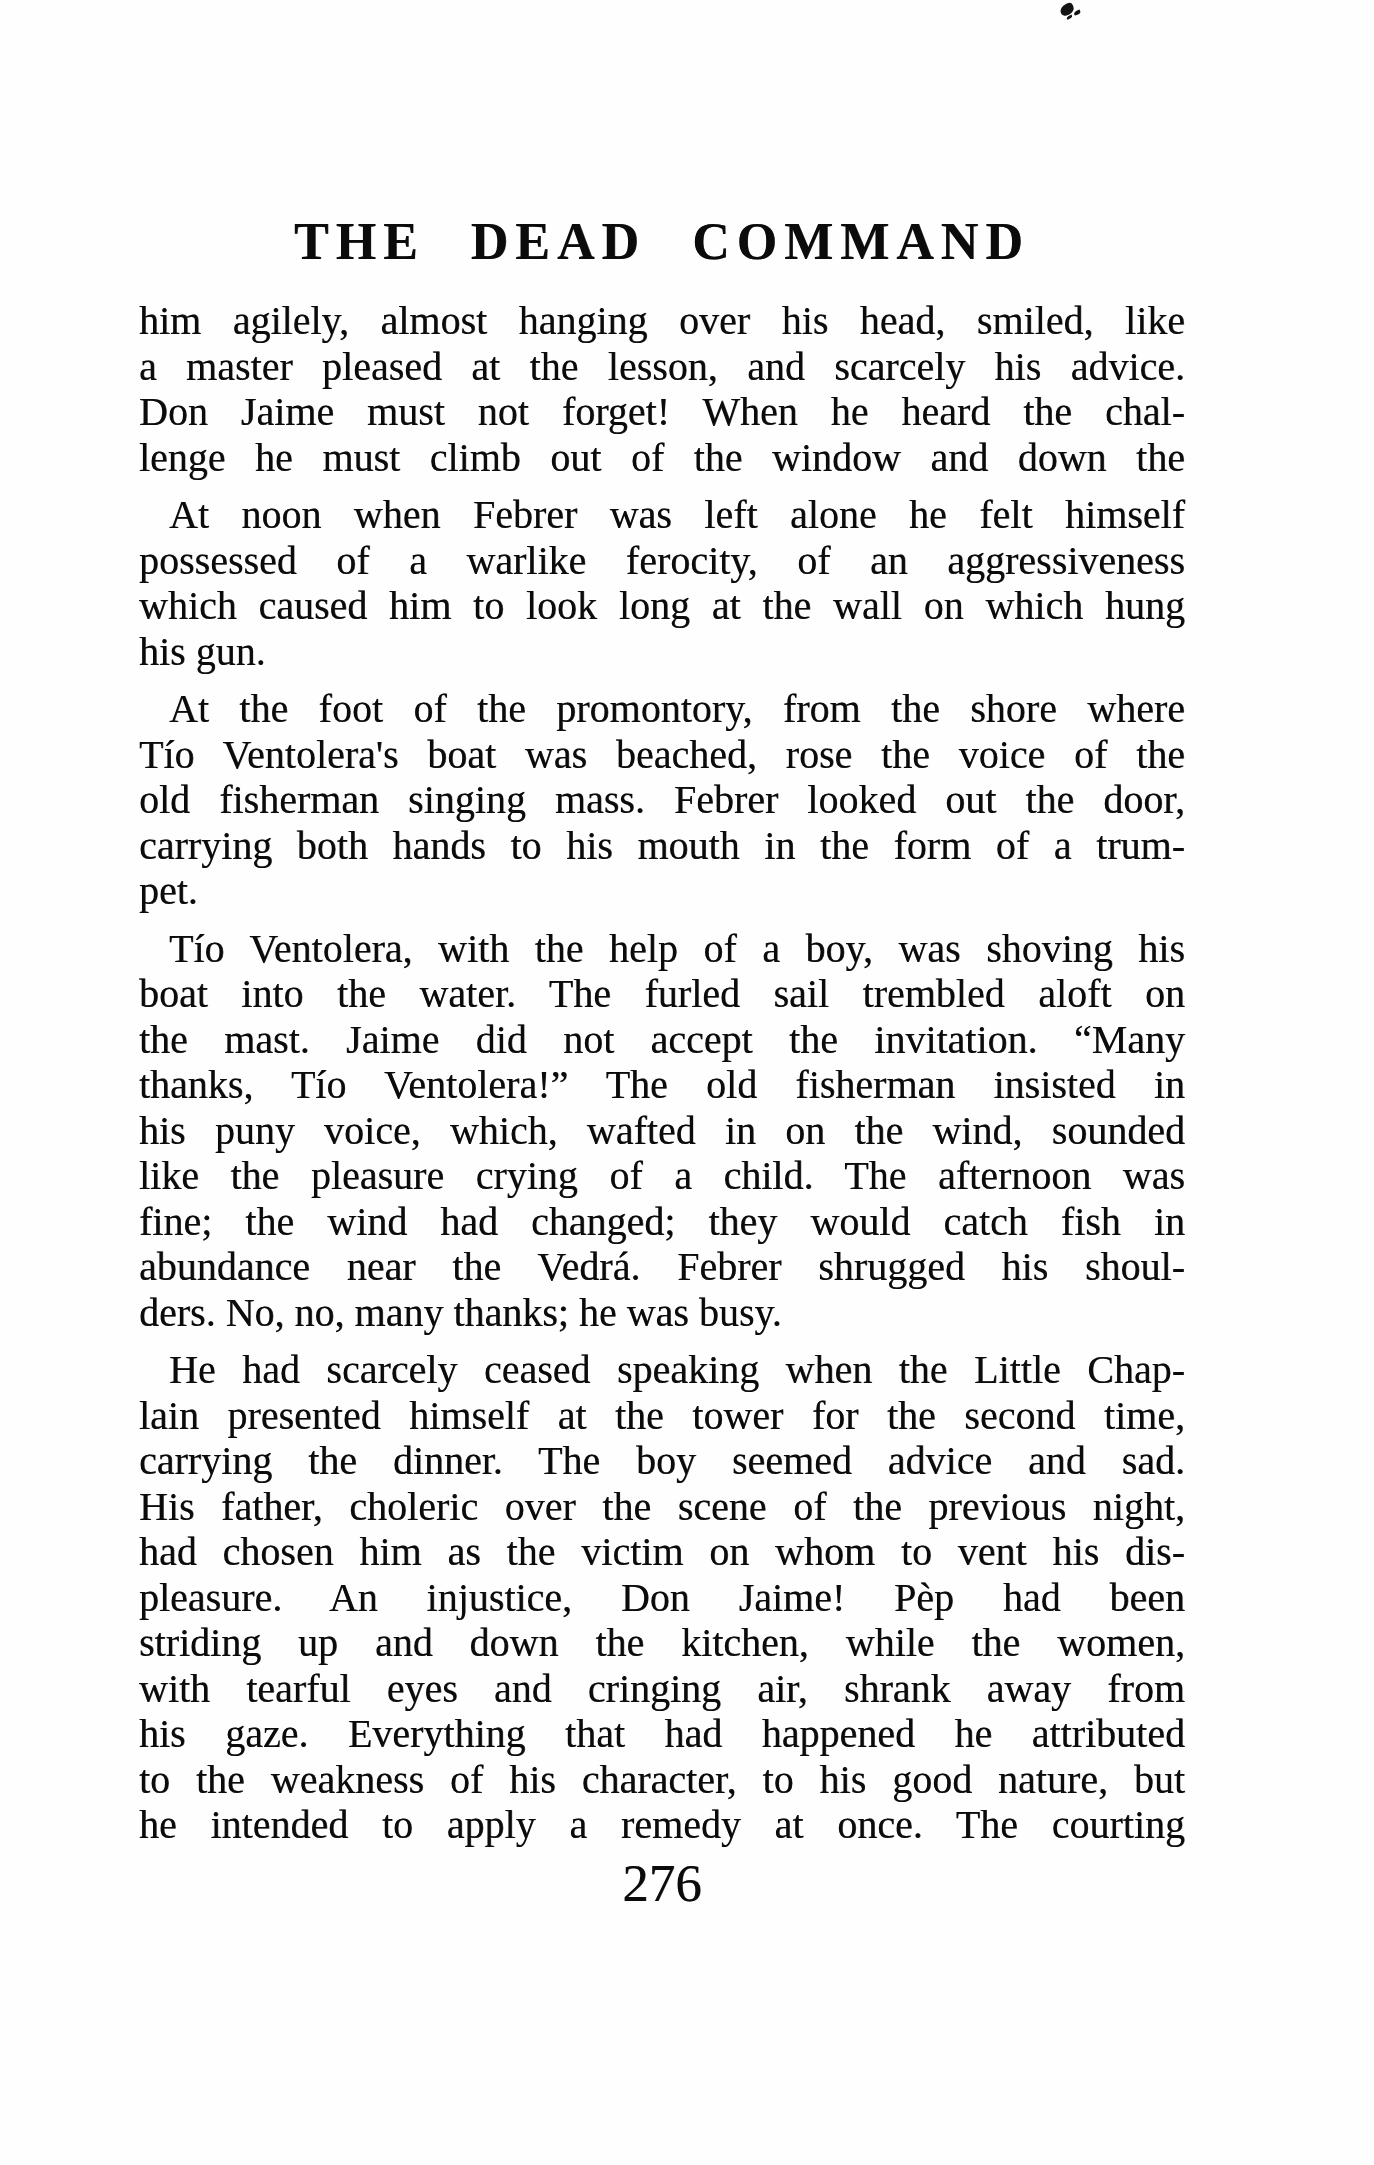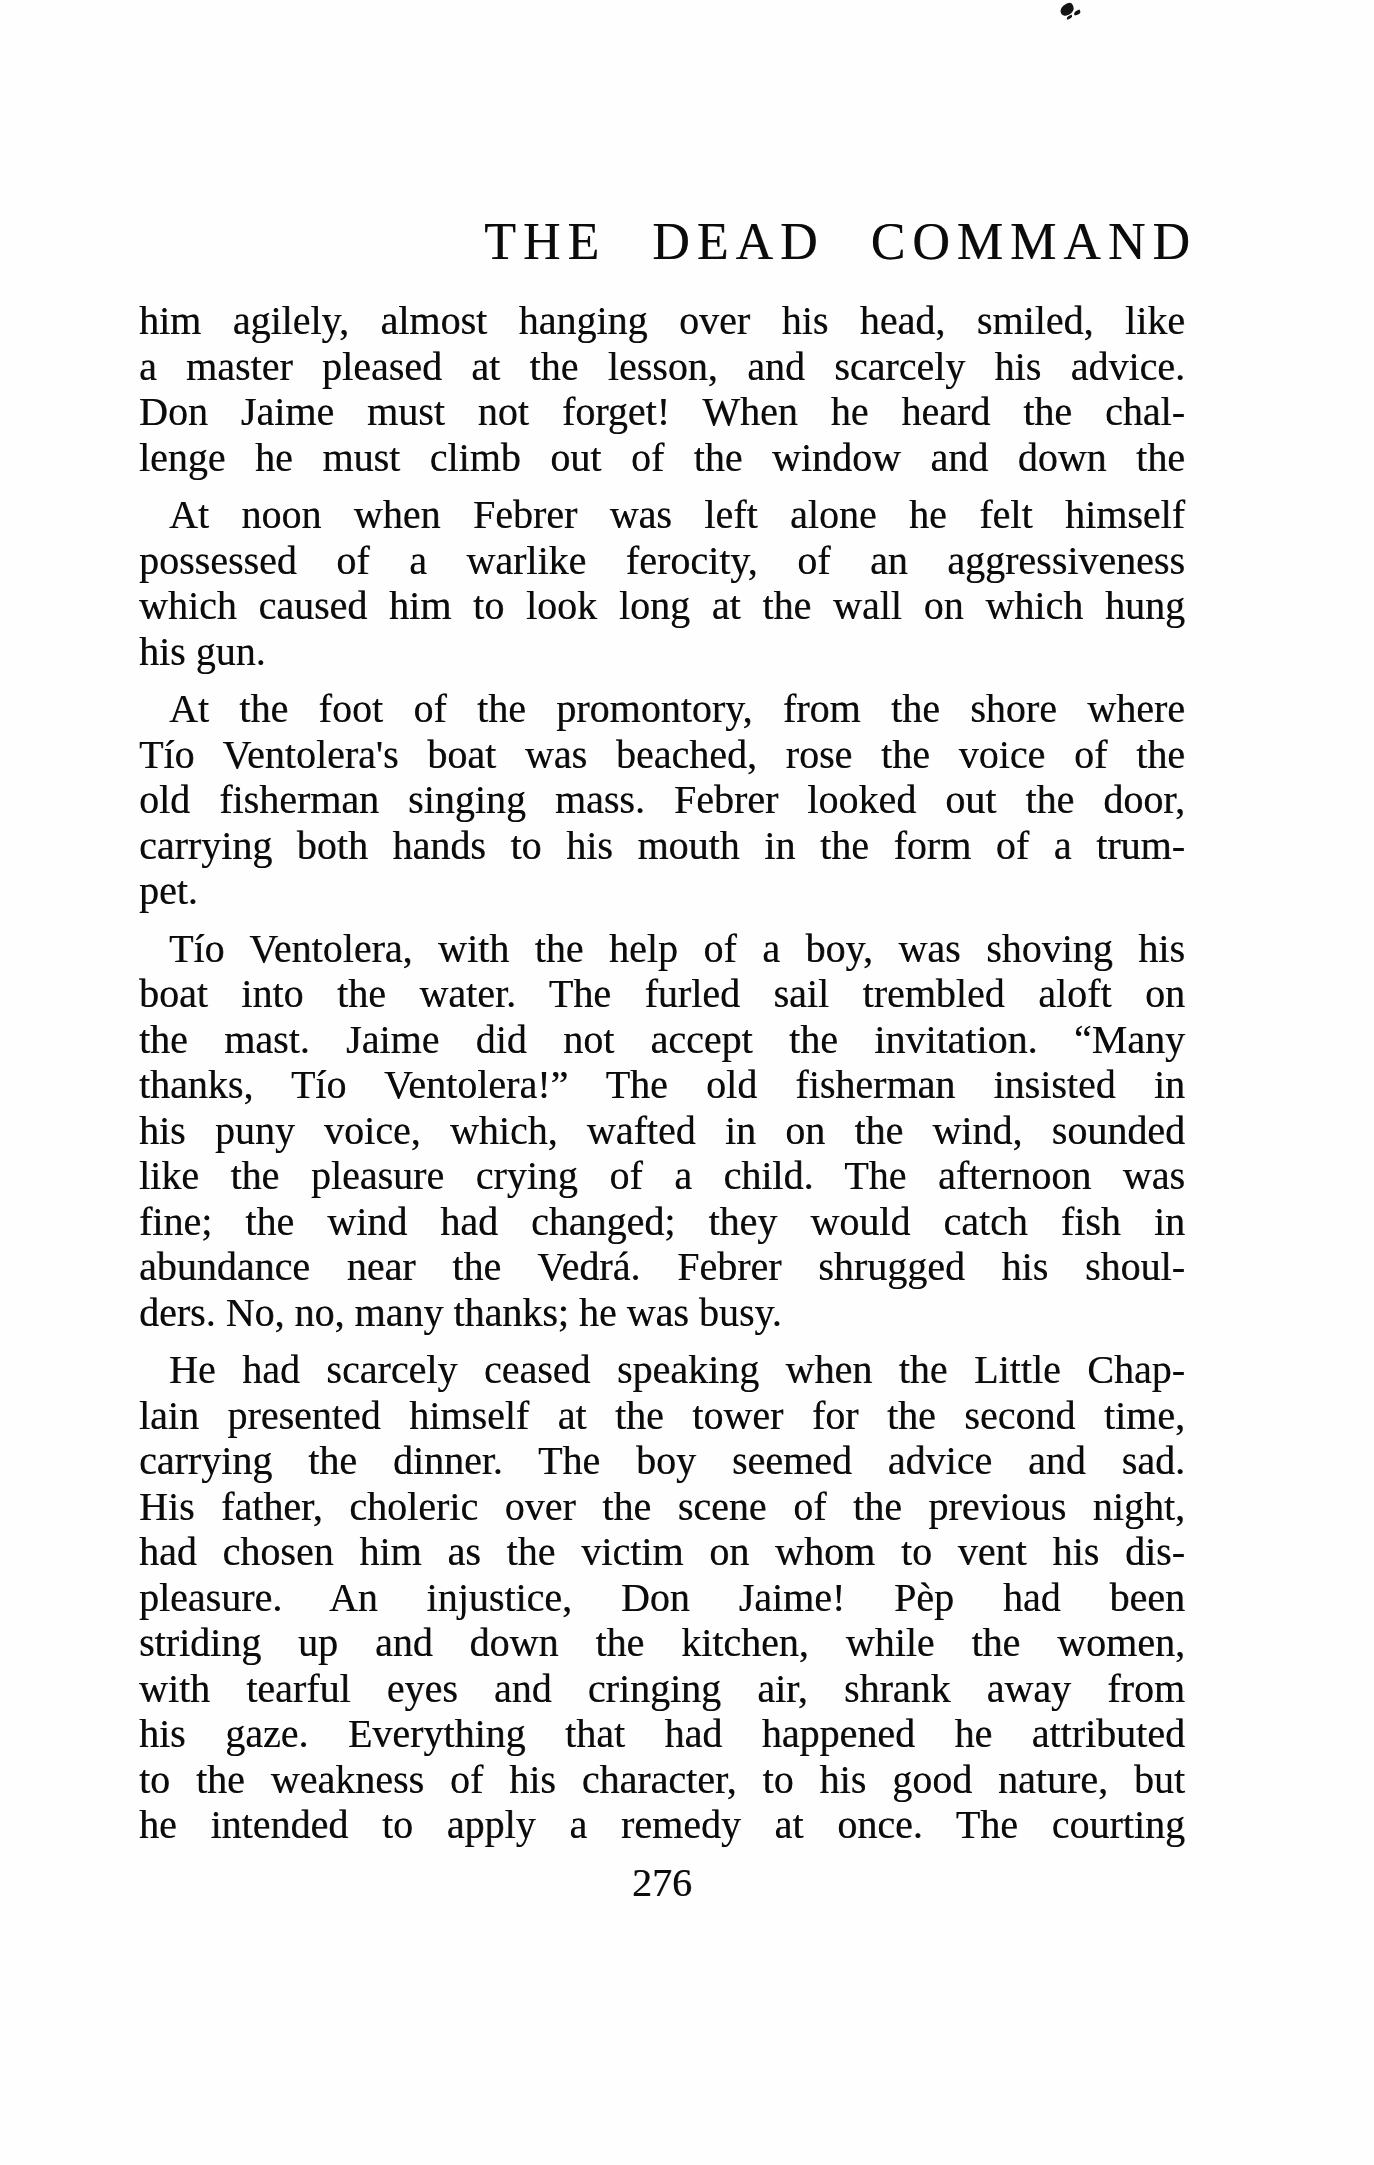--- a/index.html
+++ b/index.html
@@ -19,25 +19,25 @@
   }
   .content {
     position: absolute;
     left: 127px;
     top: 213px;
     width: 1070px;
   }
   .page-title {
     margin: 0 0 27px 0;
     font-size: 52px;
-    font-weight: normal;
+    font-weight: bold;
     line-height: 58px;
     letter-spacing: 7px;
     word-spacing: 26px;
-    text-align: right;
+    text-align: center;
     white-space: nowrap;
   }
   .text-block {
     font-size: 40px;
     line-height: 45.5px;
   }
   .paragraph {
     margin: 12px;
   }
   .line {
@@ -45,21 +45,21 @@
     text-align-last: justify;
   }
   .line.endline {
     text-align-last: left;
   }
   .line.indent {
     text-indent: 30px;
   }
   .page-number {
     margin-top: 7px;
-    font-size: 40px;
+    font-size: 53px;
     line-height: 46px;
     text-align: center;
   }
   .ink-speck {
     position: absolute;
     left: 1060px;
     top: 4px;
     width: 14px;
     height: 11px;
     background: #141414;

